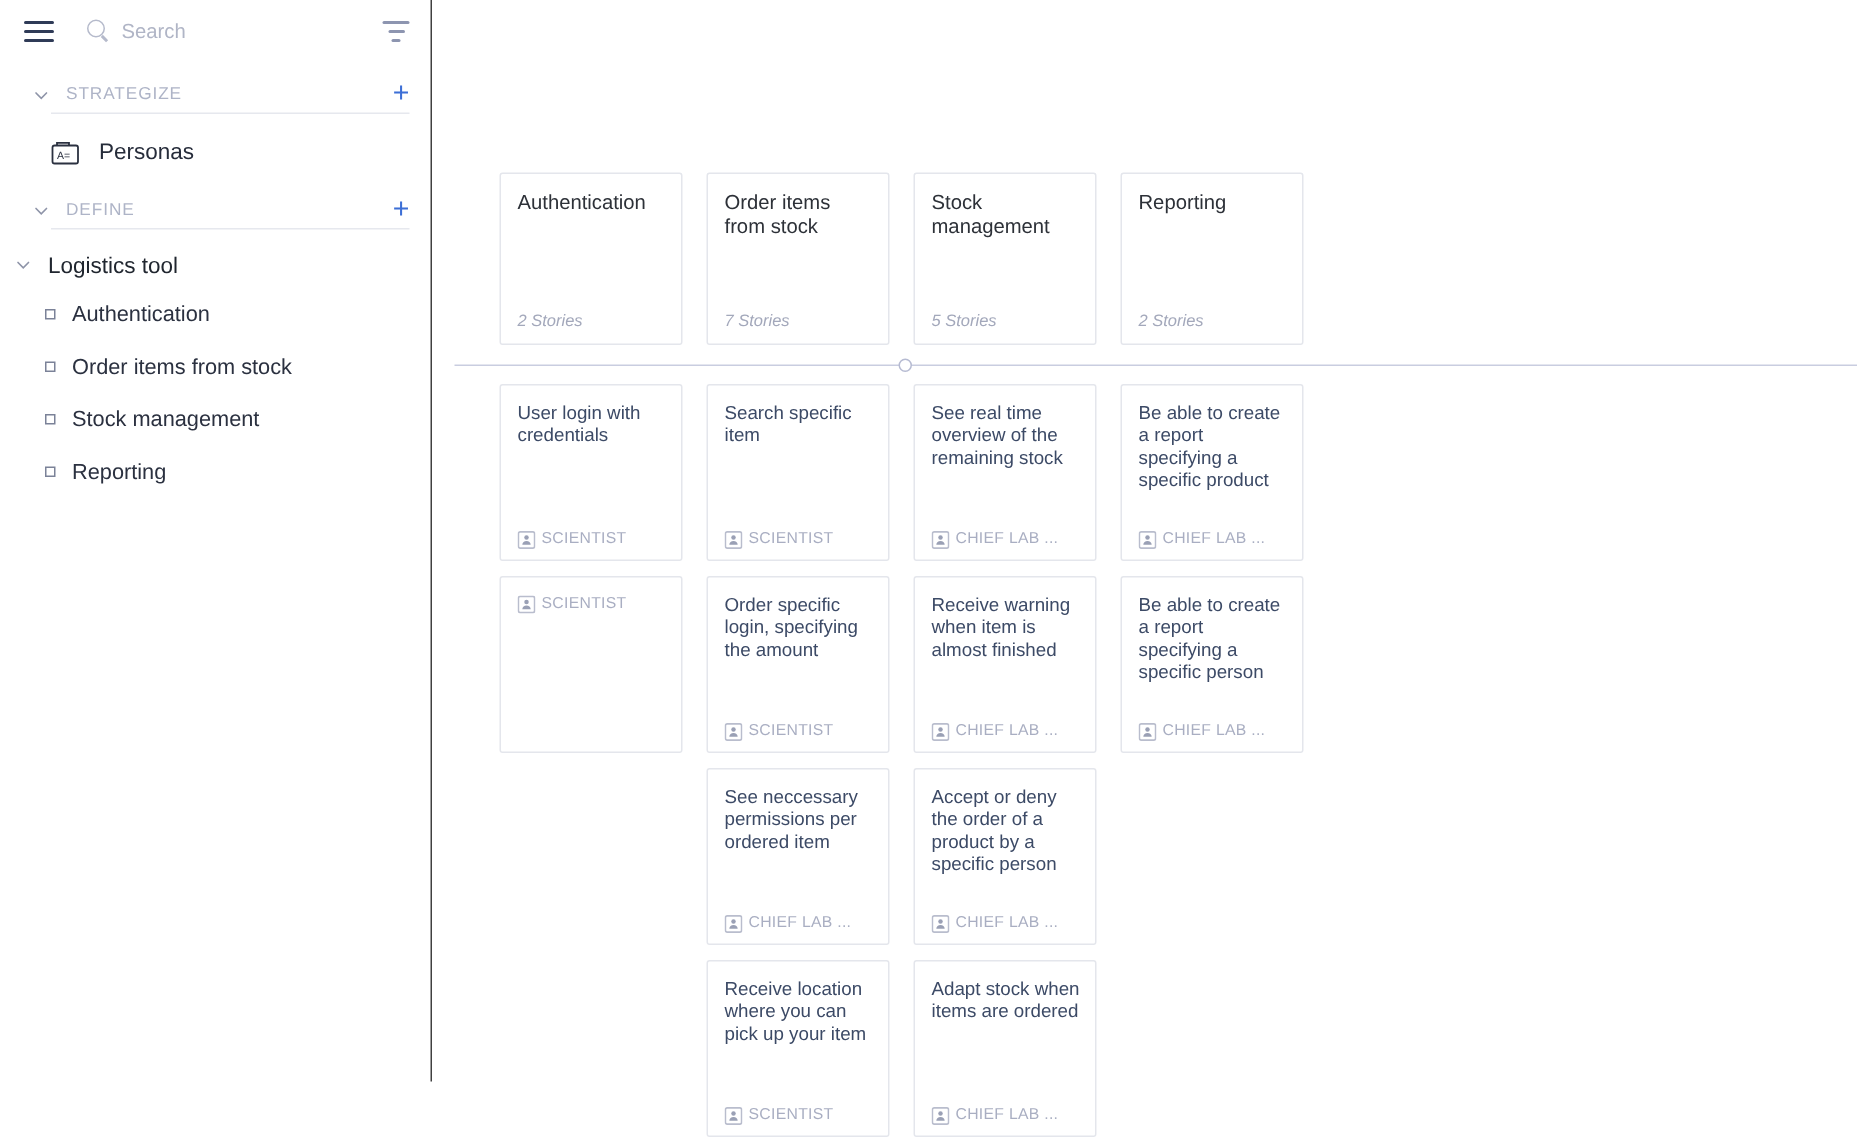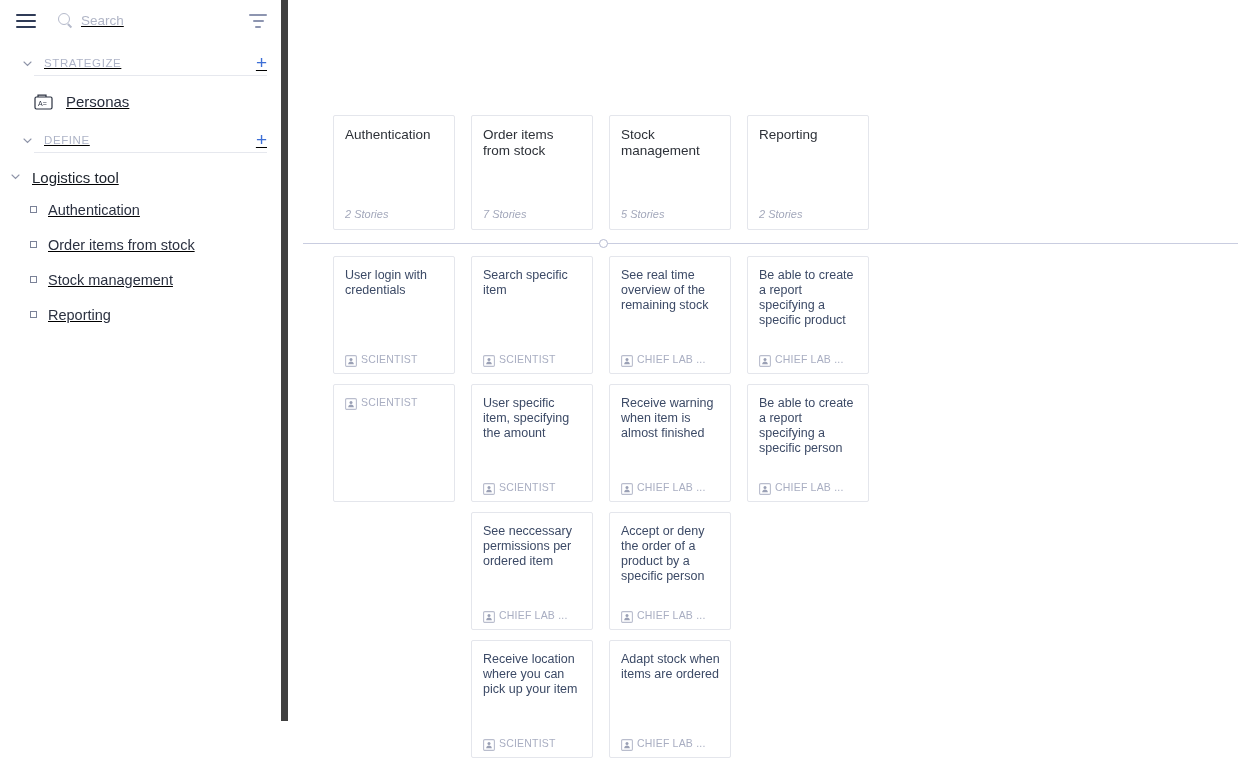--- a/index.html
+++ b/index.html
@@ -10,24 +10,23 @@
     font-family: "Liberation Sans", sans-serif;
     overflow: hidden;
   }
   .app { position: relative; width: 1238px; height: 765px; display: flex; }
 
   
   .sidebar {
     width: 288px;
     height: 721px;
     background: #ffffff;
-    border-right: 7px solid #404040;
+    border-right: 1px solid #404040;
     flex: 0 0 288px;
     position: relative;
-    text-decoration: underline;
   }
   .sb-topbar {
     height: 41px;
     display: flex;
     align-items: center;
     padding: 0 14px 0 16px;
   }
   .hamburger {
     width: 20px; height: 14px;
     display: flex; flex-direction: column; justify-content: space-between;
@@ -307,21 +306,21 @@
               <svg width="12" height="12" viewBox="0 0 12 12">
                   <rect x="0.6" y="0.6" width="10.8" height="10.8" rx="1.2" fill="none" stroke="#b9bdcd" stroke-width="1.1"></rect>
                   <circle cx="6" cy="4.4" r="1.5" fill="#9aa0b5"></circle>
                   <path d="M3.2 9.2c0-1.6 1.3-2.6 2.8-2.6s2.8 1 2.8 2.6z" fill="#9aa0b5"></path>
                 </svg>
             </span>
             <span class="persona-name">SCIENTIST</span>
           </div>
         </div>
         <div class="story-card">
-          <div class="story-title">User specific item, specifying the amount</div>
+          <div class="story-title">Order specific login, specifying the amount</div>
           <div class="story-persona">
             <span class="badge-icon">
               <svg width="12" height="12" viewBox="0 0 12 12">
                   <rect x="0.6" y="0.6" width="10.8" height="10.8" rx="1.2" fill="none" stroke="#b9bdcd" stroke-width="1.1"></rect>
                   <circle cx="6" cy="4.4" r="1.5" fill="#9aa0b5"></circle>
                   <path d="M3.2 9.2c0-1.6 1.3-2.6 2.8-2.6s2.8 1 2.8 2.6z" fill="#9aa0b5"></path>
                 </svg>
             </span>
             <span class="persona-name">SCIENTIST</span>
           </div>

